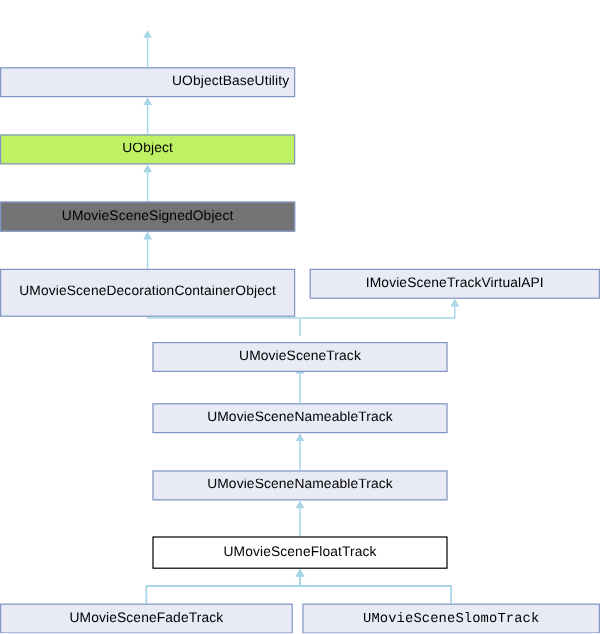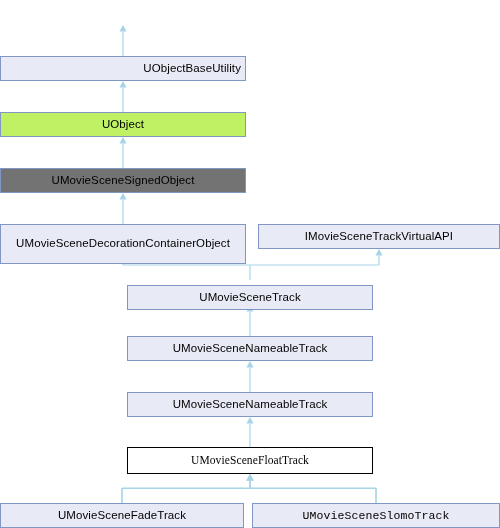--- a/index.html
+++ b/index.html
@@ -38,21 +38,20 @@
     font-size: 11.5px;
     font-family: "Liberation Sans", sans-serif;
     line-height: 1;
     white-space: nowrap;
     letter-spacing: 0.1px;
     z-index: 2;
   }
   .node.current {
     border: 1.5px solid #000000;
     background: #ffffff;
-    font-family: Liberation Serif, serif;
   }
   .node-label {
     display: block;
     padding: 0 4px;
     overflow: hidden;
     text-overflow: ellipsis;
   }
 </style>
 </head>
 <body>

